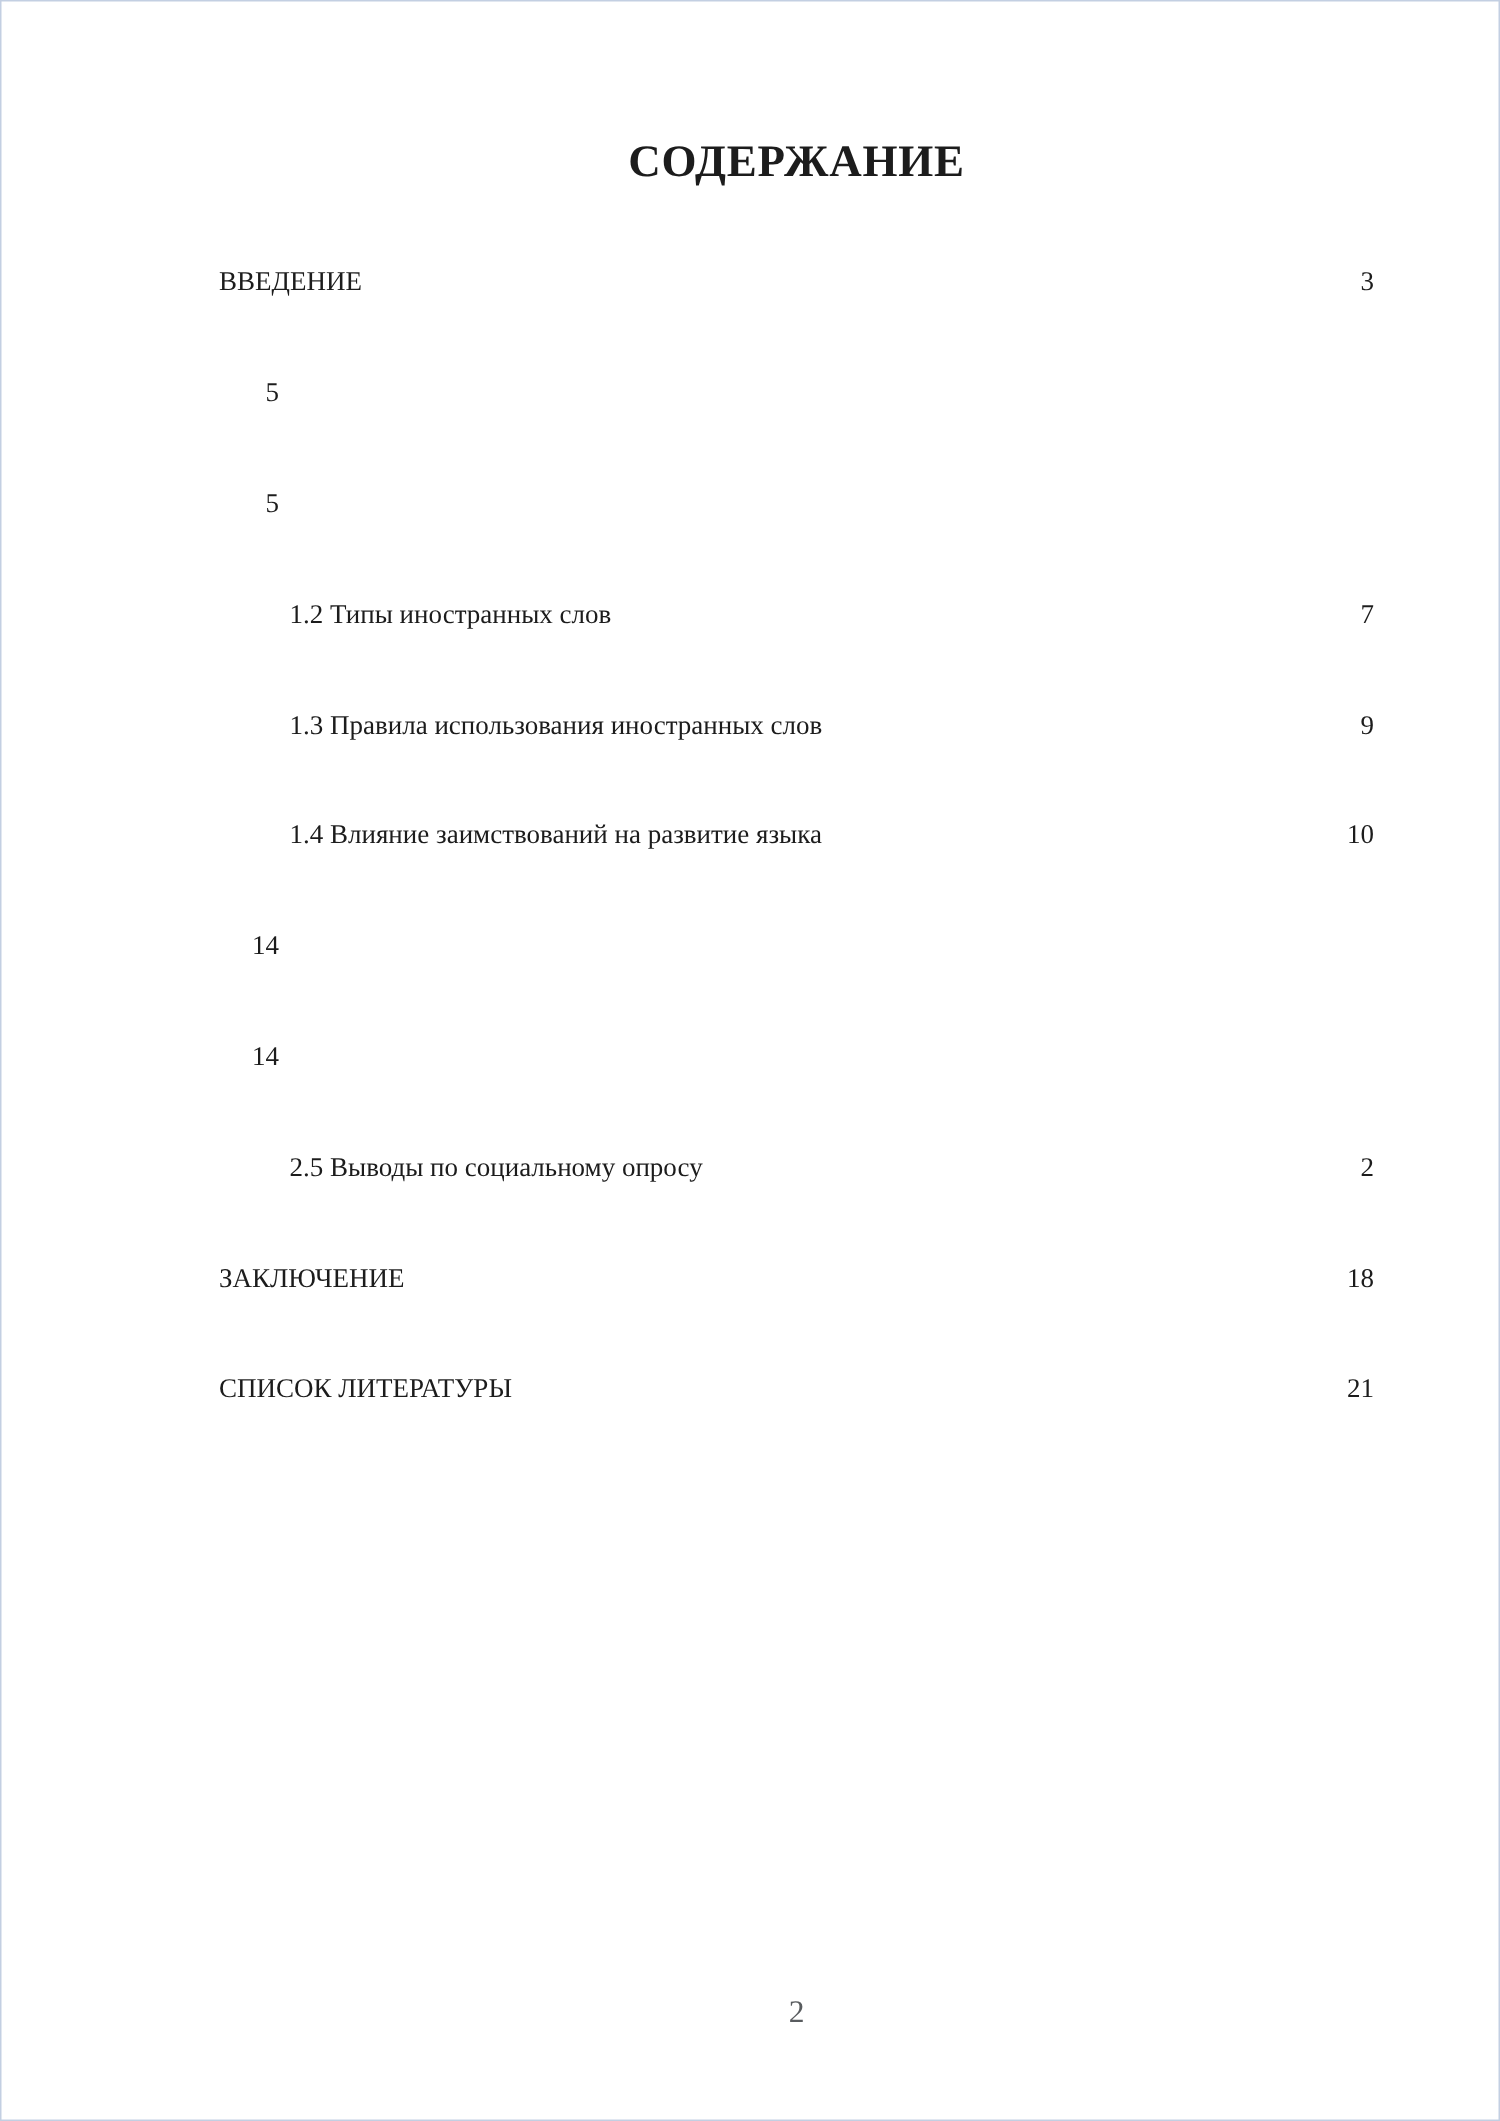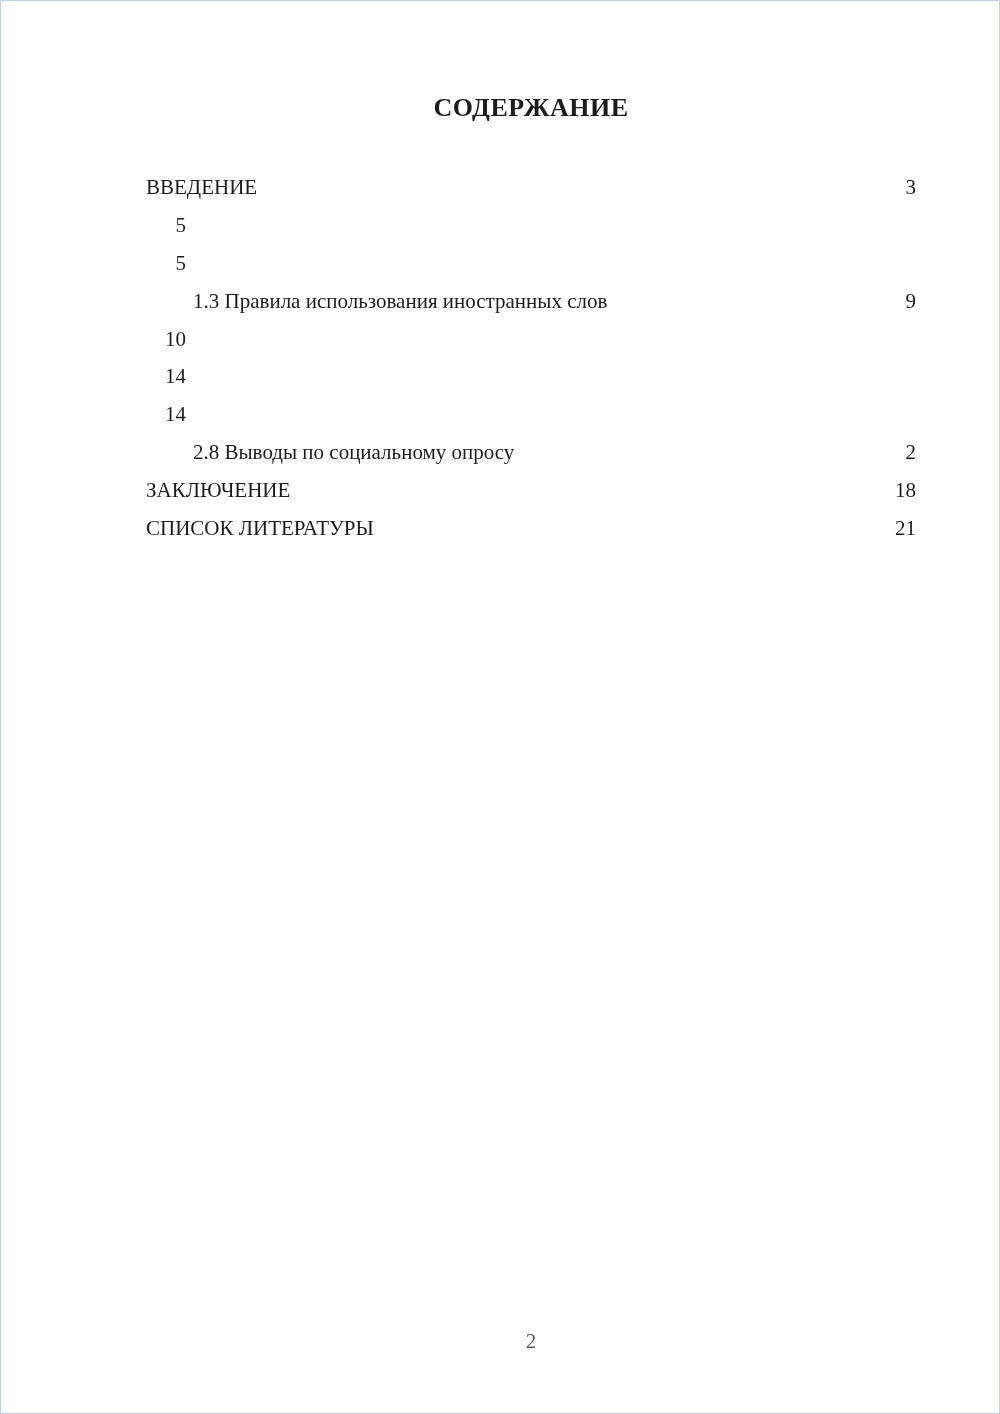--- a/index.html
+++ b/index.html
@@ -16,35 +16,36 @@
     color: #1c1c1c;
     box-sizing: border-box;
     border: 1px solid #c3cfe2; 
     overflow: hidden;
   }
   .doc-title {
     margin-top: 92px;
     margin-left: 145px;
     width: 770px;
     text-align: center;
-    font-size: 26px;
+    font-size: 30px;
     font-weight: bold;
     letter-spacing: 0.5px;
     line-height: 30px;
   }
   .toc {
     margin: 46px 0 0 145px;
     width: 770px;
   }
   .toc-row {
     display: flex;
     align-items: center;
     justify-content: space-between;
     height: 37.8px;
-    font-size: 21px;
+    font-size: 18px;
+    margin-top: 36px;
   }
   .toc-row .toc-label {
     white-space: nowrap;
   }
   .toc-row.level1 .toc-label {
     padding-left: 47px;
   }
   .toc-page {
     text-align: right;
     min-width: 40px;
@@ -72,40 +73,45 @@
   </div>
 
   <div class="toc-row">
     <span class="toc-page">5</span>
   </div>
 
   <div class="toc-row level1">
     <span class="toc-page">5</span>
   </div>
 
+  <div class="toc-row level1">
+    <span class="toc-label">1.2 Типы иностранных слов</span>
+    <span class="toc-page">7</span>
+  </div>
 
   <div class="toc-row level1">
     <span class="toc-label">1.3 Правила использования иностранных слов</span>
     <span class="toc-page">9</span>
   </div>
 
   <div class="toc-row level1">
+    <span class="toc-label">1.4 Влияние заимствований на развитие языка</span>
     <span class="toc-page">10</span>
   </div>
 
   <div class="toc-row">
     <span class="toc-page">14</span>
   </div>
 
   <div class="toc-row level1">
     <span class="toc-page">14</span>
   </div>
 
   <div class="toc-row level1">
-    <span class="toc-label">2.8 Выводы по социальному опросу</span>
+    <span class="toc-label">2.5 Выводы по социальному опросу</span>
     <span class="toc-page">2</span>
   </div>
 
   <div class="toc-row">
     <span class="toc-label">ЗАКЛЮЧЕНИЕ</span>
     <span class="toc-page">18</span>
   </div>
 
   <div class="toc-row">
     <span class="toc-label">СПИСОК ЛИТЕРАТУРЫ</span>

